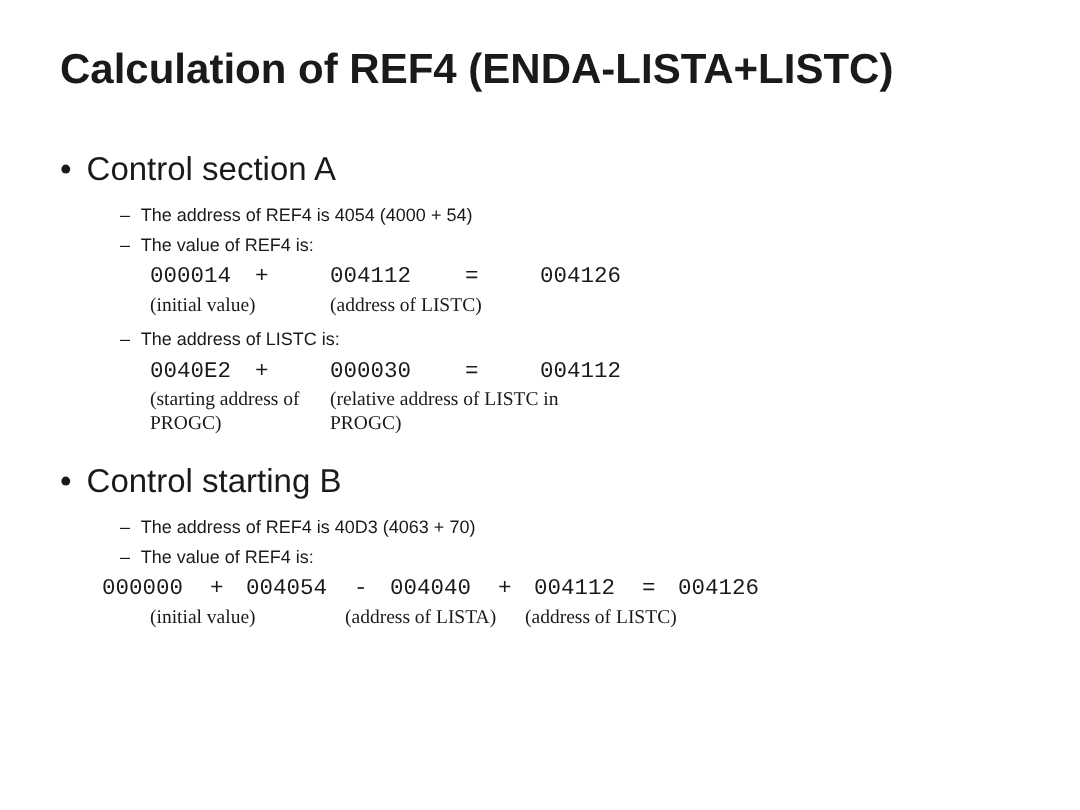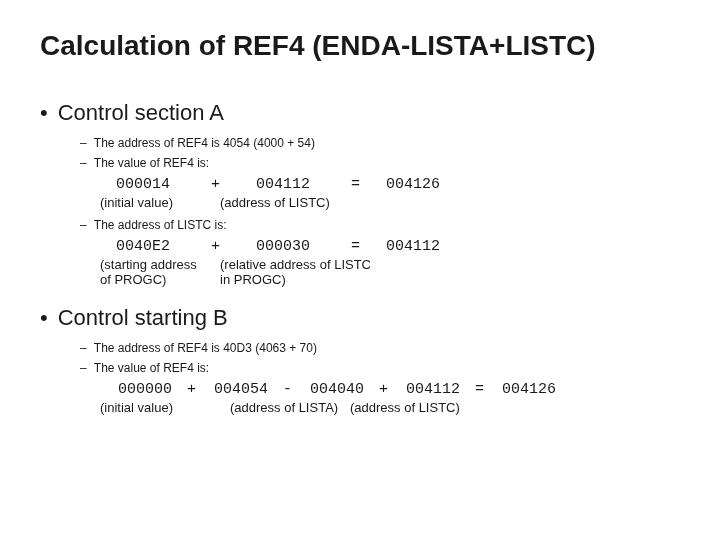--- a/index.html
+++ b/index.html
@@ -37,36 +37,36 @@
       margin-right: 4px;
     }
     .code-line {
       margin-left: 60px;
       font-family: 'Courier New', Courier, monospace;
       font-size: 15px;
       margin-bottom: 2px;
       display: flex;
       gap: 0;
       align-items: baseline;
-      text-align: right;
     }
     .code-token {
       display: inline-block;
     }
     .code-label-line {
       margin-left: 60px;
       font-size: 13px;
       margin-bottom: 8px;
       display: flex;
       gap: 0;
     }
     .label-token {
       display: inline-block;
       font-size: 13px;
       color: #1a1a1a;
+      font-family: Liberation Serif, serif;
     }
     .section-a {
       margin-bottom: 18px;
     }
     .section-b {
       margin-bottom: 10px;
     }
     .w1 { width: 70px; }
     .w2 { width: 50px; }
     .w3 { width: 90px; }
@@ -157,21 +157,21 @@
 
   <div class="sub-item">
     <span class="dash">–</span>
     <span>The address of REF4 is 40D3 (4063 + 70)</span>
   </div>
   <div class="sub-item">
     <span class="dash">–</span>
     <span>The value of REF4 is:</span>
   </div>
 
-  <div class="code-line" style="font-family:'Courier New',Courier,monospace;font-size:15px;margin-left:60px;margin-bottom:2px;">
+  <div class="code-line" style="font-family:'Courier New',Courier,monospace;font-size:15px;margin-left:28px;margin-bottom:2px;">
     <span class="code-token wB1">000000</span>
     <span class="code-token wB2">+</span>
     <span class="code-token wB3">004054</span>
     <span class="code-token wB4">-</span>
     <span class="code-token wB5">004040</span>
     <span class="code-token wB6">+</span>
     <span class="code-token wB7">004112</span>
     <span class="code-token wB8">=</span>
     <span class="code-token wB9">004126</span>
   </div>

